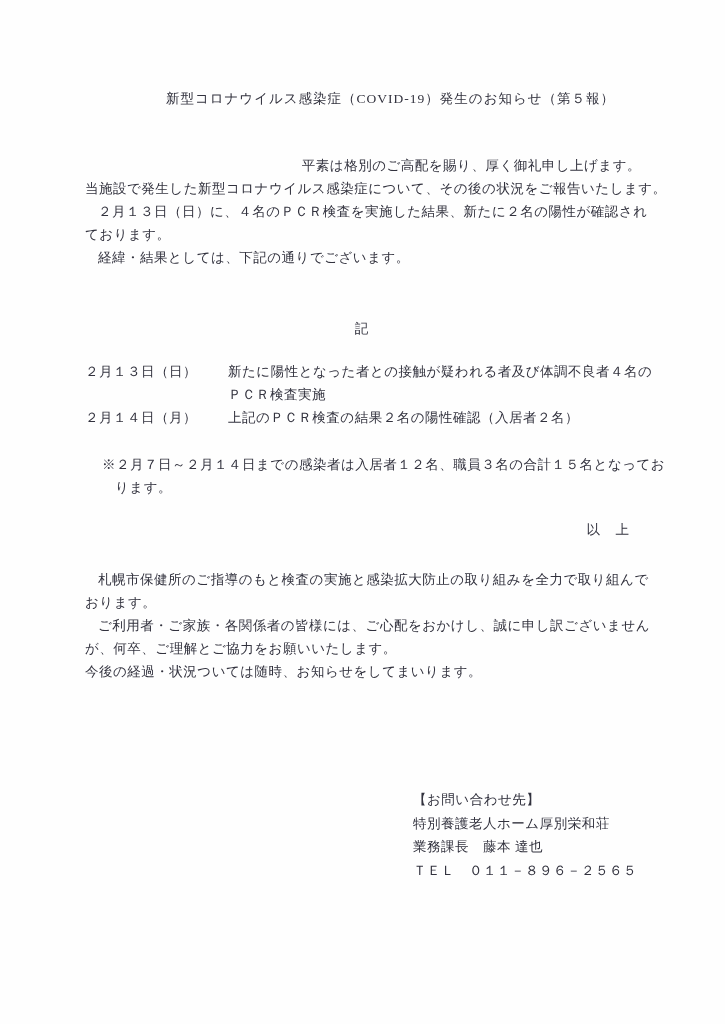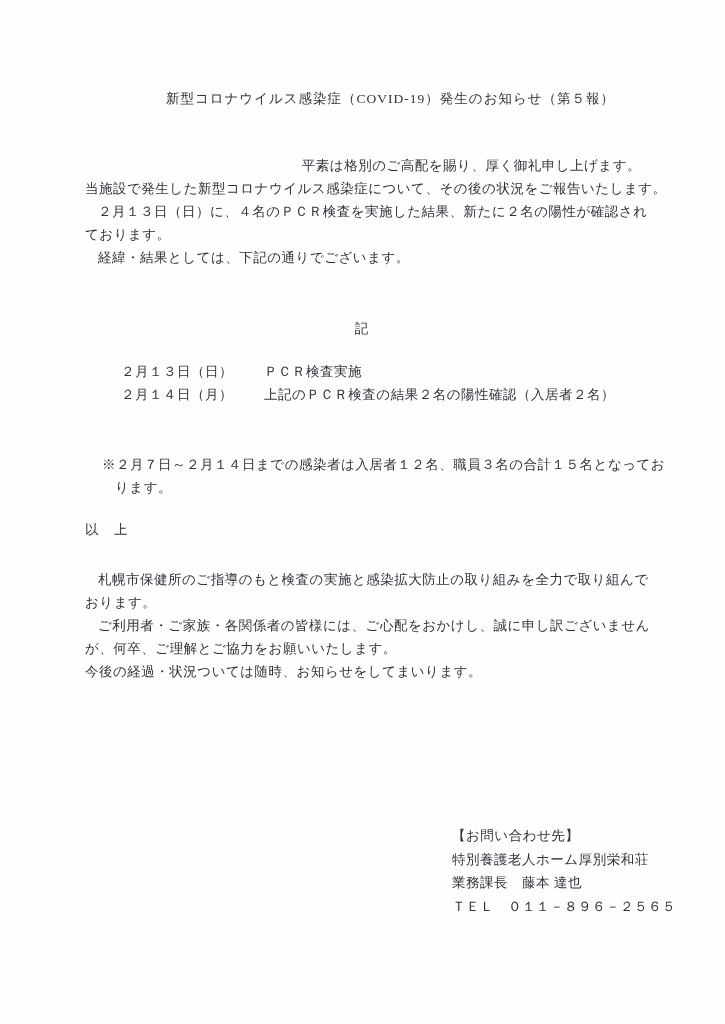--- a/index.html
+++ b/index.html
@@ -35,33 +35,33 @@
 
   .intro-block  { position: absolute; top: 154px; left: 85px; width: 556px; }
   .record-heading {
     position: absolute;
     top: 320px;
     left: 0;
     width: 725px;
     text-align: center;
     letter-spacing: 2px;
   }
-  .records-block { position: absolute; top: 360px; left: 85px; width: 556px; margin-left: 36px; }
+  .records-block { position: absolute; top: 360px; left: 85px; width: 556px; }
   .record-row { display: flex; align-items: flex-start; }
   .record-date { width: 143px; flex: 0 0 143px; line-height: 23px; white-space: pre; letter-spacing: 0.5px; }
   .record-desc { flex: 1; }
 
   .note-block    { position: absolute; top: 453px; left: 85px; width: 556px; margin-left: 17px; }
-  .closing-line  { position: absolute; top: 518px; left: 85px; width: 545px; line-height: 23px; white-space: pre; letter-spacing: 1px; }
+  .closing-line  { position: absolute; top: 518px; left: 85px; width: 545px; text-align: right; line-height: 23px; white-space: pre; letter-spacing: 1px; }
   .body-block    { position: absolute; top: 568px; left: 85px; width: 556px; }
 
   .signature-block { position: absolute; top: 730px; left: 413px; }
   .signature-block .line { line-height: 24.5px; }
 
-  .contact-block { position: absolute; top: 824px; left: 413px; margin-left: 39px; }
+  .contact-block { position: absolute; top: 788px; left: 413px; }
   .contact-block .line { line-height: 23.5px; }
 </style>
 </head>
 <body>
 
 <div class="page">
 
   <div class="doc-title">新型コロナウイルス感染症（COVID-19）発生のお知らせ（第５報）</div>
 
   <div class="intro-block">
@@ -71,20 +71,21 @@
     <div class="line">ております。</div>
     <div class="line indent-1">経緯・結果としては、下記の通りでございます。</div>
   </div>
 
   <div class="record-heading">記</div>
 
   <div class="records-block">
     <div class="record-row">
       <div class="record-date">２月１３日（日）</div>
       <div class="record-desc">
+        <div class="line">新たに陽性となった者との接触が疑われる者及び体調不良者４名の</div>
         <div class="line">ＰＣＲ検査実施</div>
       </div>
     </div>
     <div class="record-row">
       <div class="record-date">２月１４日（月）</div>
       <div class="record-desc">
         <div class="line">上記のＰＣＲ検査の結果２名の陽性確認（入居者２名）</div>
       </div>
     </div>
   </div>

